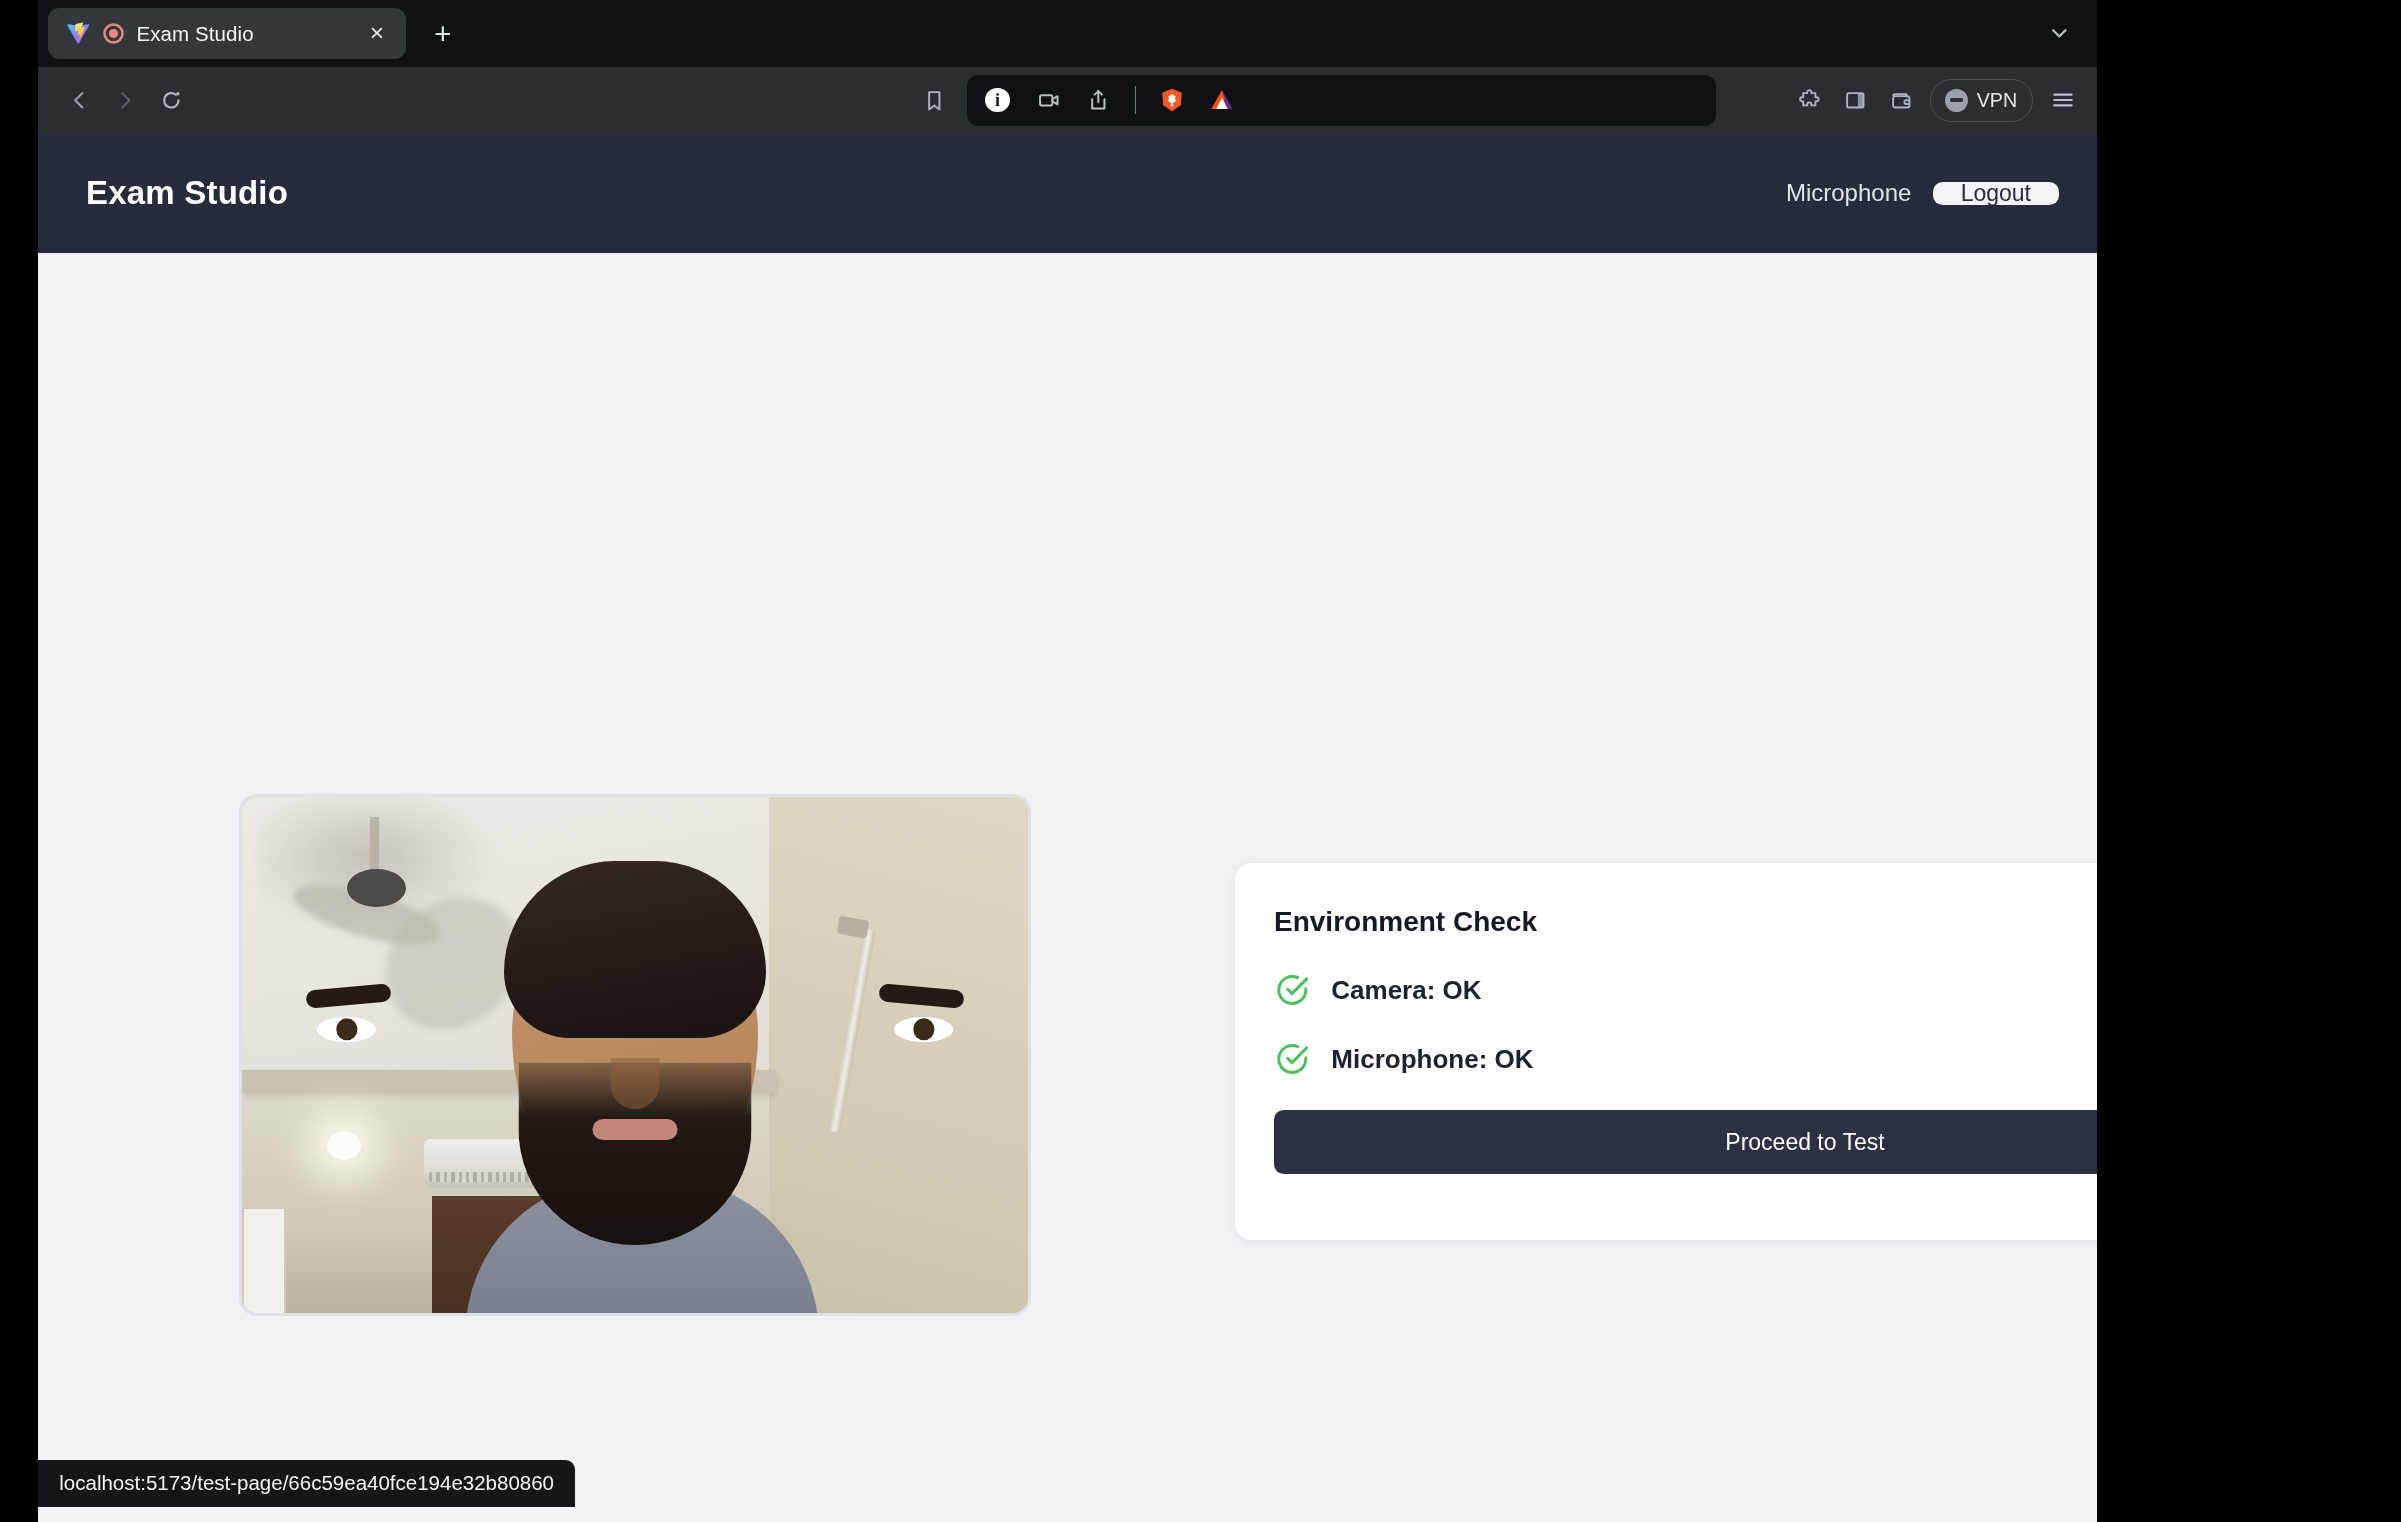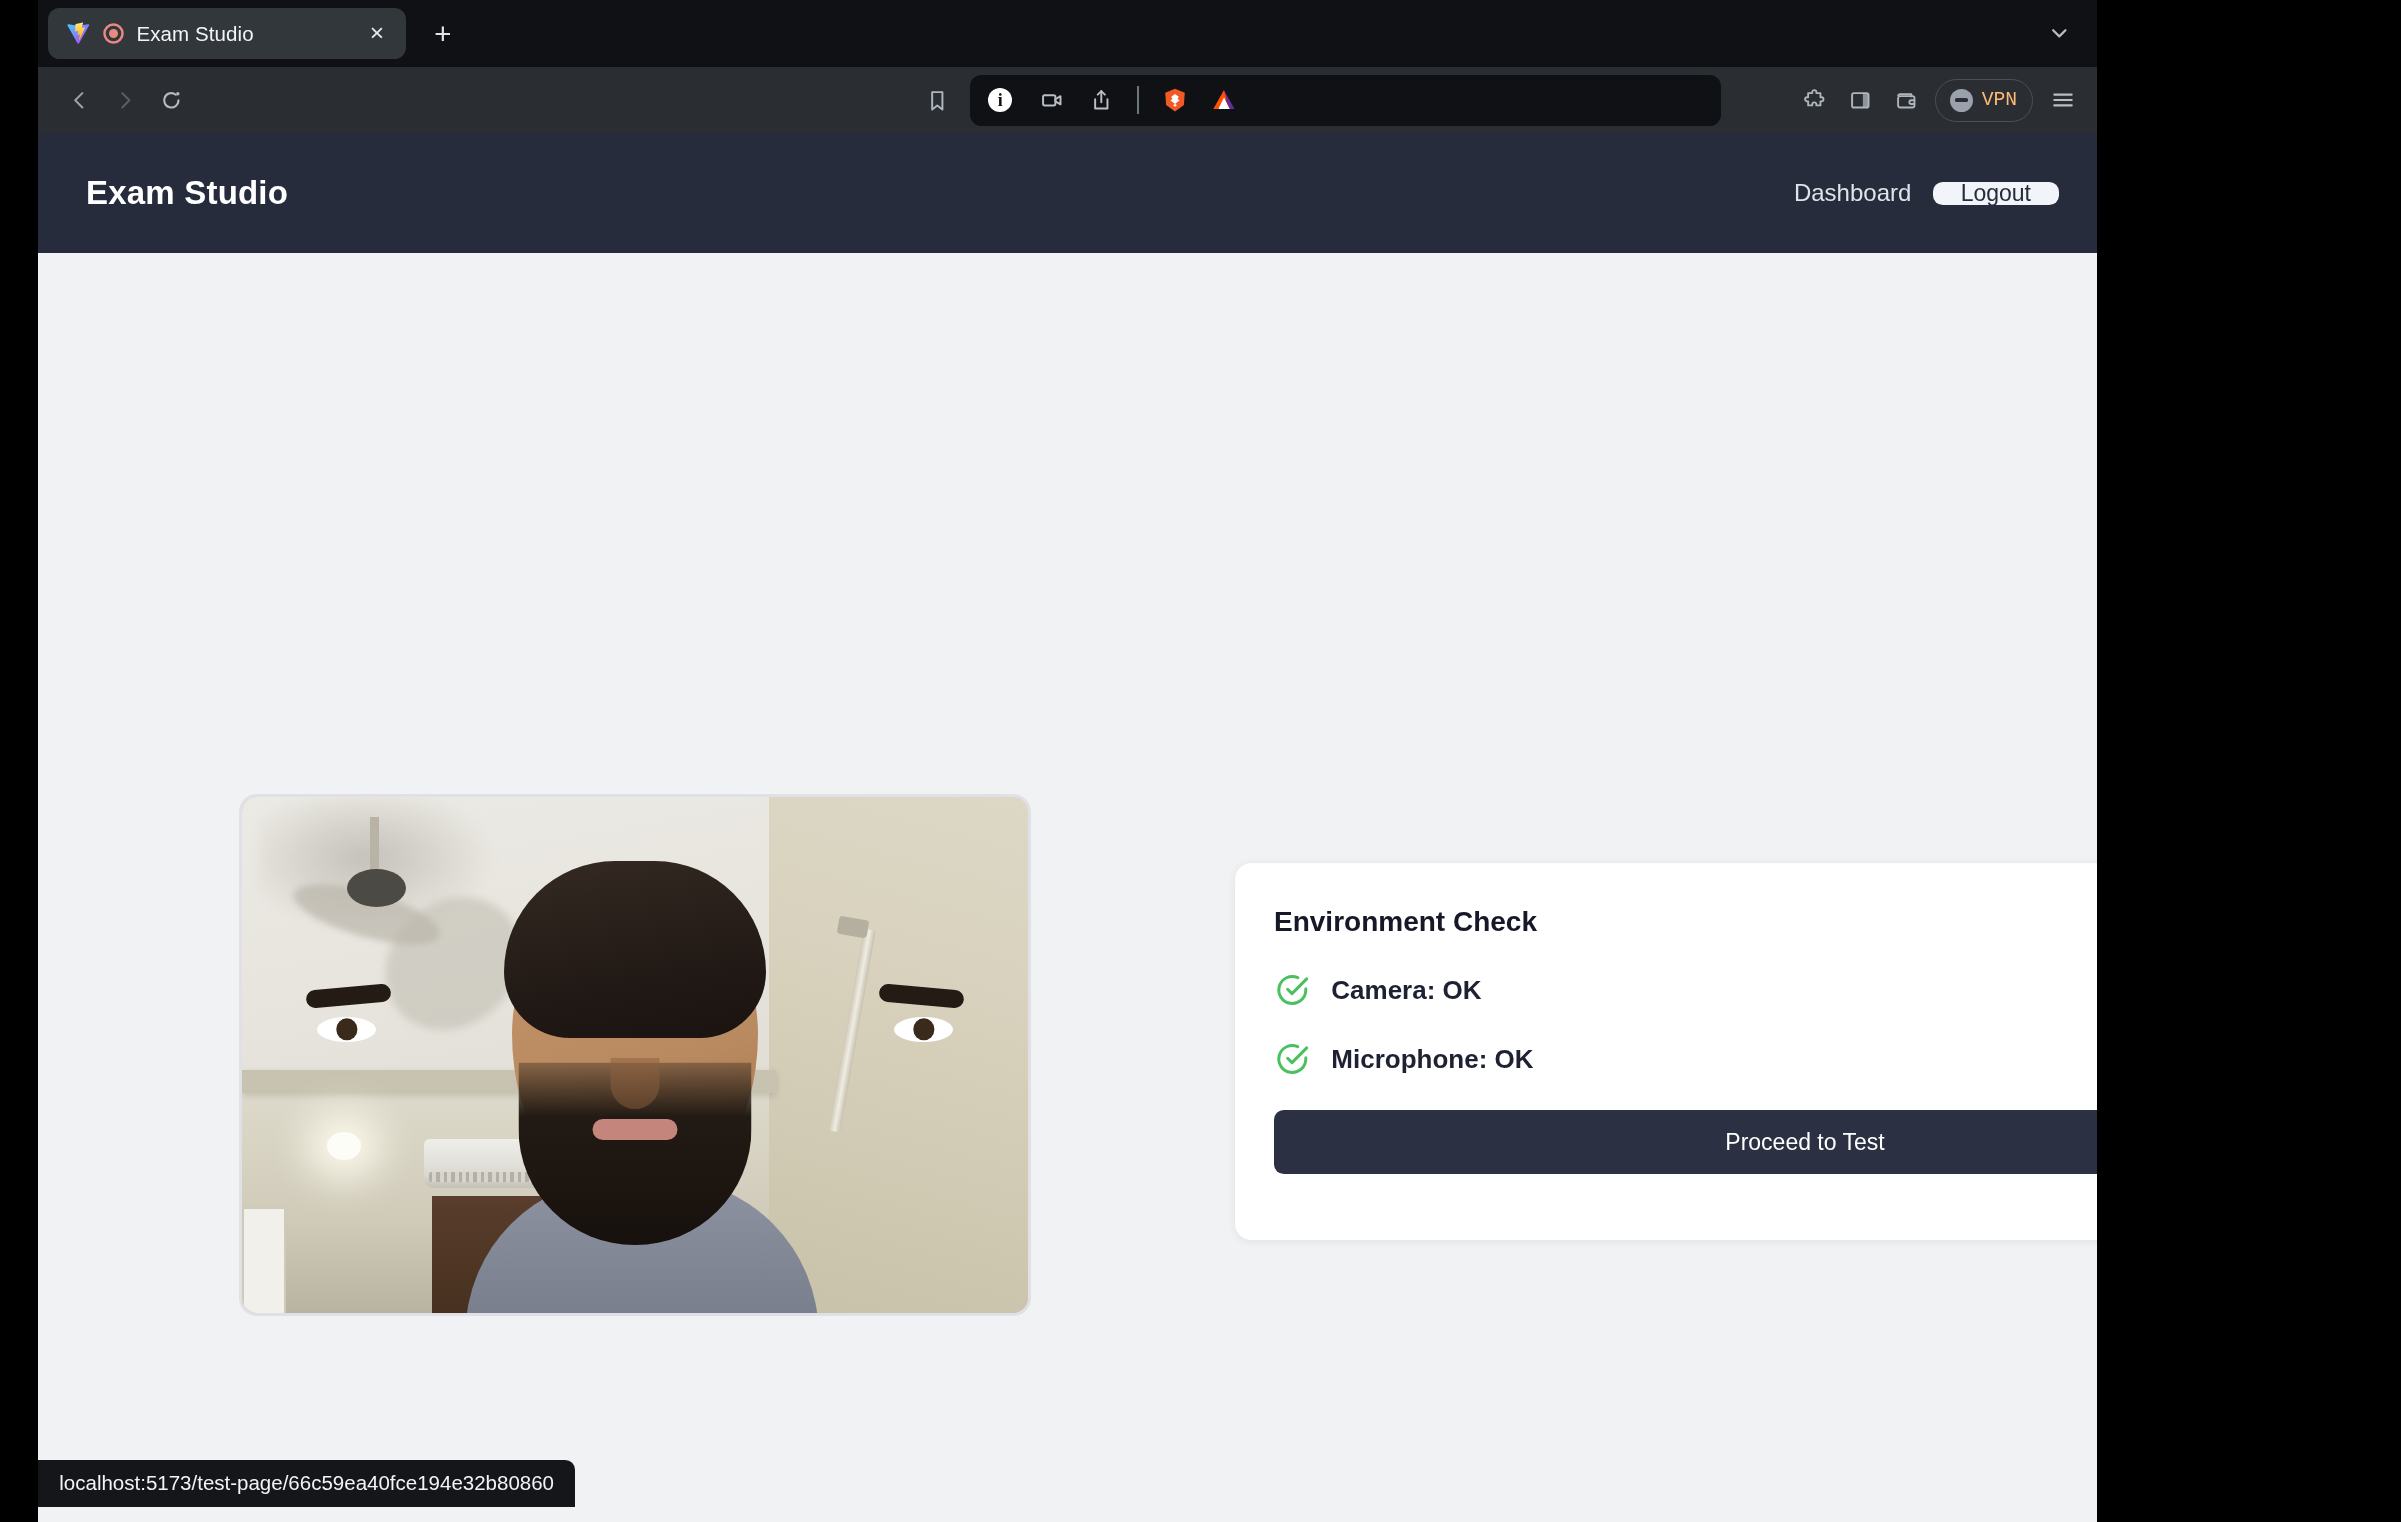--- a/index.html
+++ b/index.html
@@ -86,21 +86,21 @@
   #url-text{
     flex:1; color:#c9ced4; font-size:22px; white-space:nowrap;
     overflow:hidden; text-overflow:clip;
   }
   .url-right{ display:flex; align-items:center; gap:3.3px; flex:0 0 auto; }
   .url-sep{ width:1.6px; height:28px; background:#6d757d; margin:0 9.8px; }
   #vpn-button{
     display:flex; align-items:center; gap:8.2px;
     height:43px; padding:0 14.8px;
     border:1.6px solid #4a5057; border-radius:21.3px;
-    color:#fdba74; font-size:19.7px; margin-left:4.9px;font-family:Liberation Mono, monospace;
+    color:#e5e5e5; font-size:19.7px; margin-left:4.9px;
   }
   #vpn-dot{
     width:23px; height:23px; border-radius:50%;
     background:#9aa1ad; position:relative;
   }
   #vpn-dot::after{
     content:""; position:absolute; left:4.9px; top:9.8px;
     width:13px; height:3.3px; background:#2a2e32; border-radius:1.6px;
   }
 
@@ -430,21 +430,21 @@
           <line x1="4" y1="17" x2="20" y2="17"></line>
       </svg>
     </div>
   </div>
 
   <div id="page">
 
     <div id="app-header">
       <div id="app-title">Exam Studio</div>
       <div id="header-nav">
-        <a id="dashboard-link">Dashboard</a>
+        <a id="dashboard-link">Microphone</a>
         <div id="logout-button">Logout</div>
       </div>
     </div>
 
     <div id="content">
 
       <div id="video-preview">
         <div class="vid" id="vid-ceiling"></div>
         <div class="vid" id="vid-lowerwall"></div>
         <div class="vid" id="vid-wall-right"></div>

